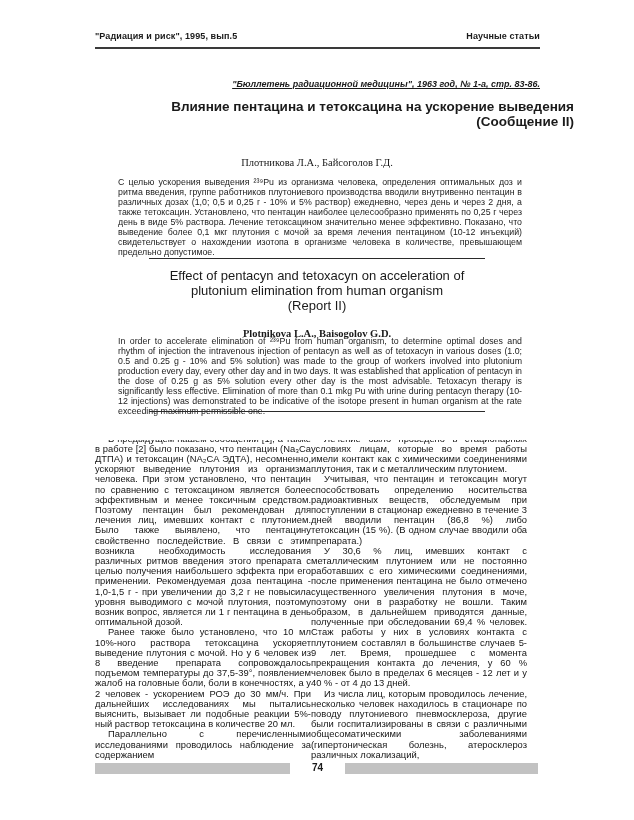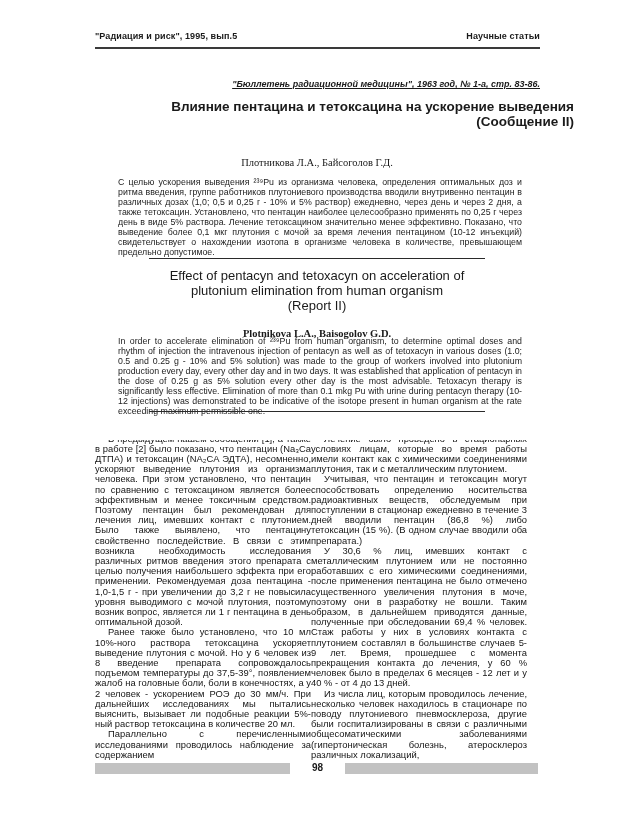--- a/index.html
+++ b/index.html
@@ -88,16 +88,16 @@
     <div class="col">
       <p class="noindent">кальция, калия и белков крови до и после лечения пентацином.</p>
       <p>Лечение было проведено в стационарных условиях лицам, которые во время работы имели контакт как с химическими соединениями плутония, так и с металлическим плутонием.</p>
       <p>Учитывая, что пентацин и тетоксацин могут способствовать определению носительства радиоактивных веществ, обследуемым при поступлении в стационар ежедневно в течение 3 дней вводили пентацин (86,8 %) либо тетоксацин (15 %). (В одном случае вводили оба препарата.)</p>
       <p>У 30,6 % лиц, имевших контакт с металлическим плутонием или не постоянно работавших с его химическими соединениями, после применения пентацина не было отмечено существенного увеличения плутония в моче, поэтому они в разработку не вошли. Таким образом, в дальнейшем приводятся данные, полученные при обследовании 69,4 % человек. Стаж работы у них в условиях контакта с плутонием составлял в большинстве случаев 5-9 лет. Время, прошедшее с момента прекращения контакта до лечения, у 60 % человек было в пределах 6 месяцев - 12 лет и у 40 % - от 4 до 13 дней.</p>
       <p>Из числа лиц, которым проводилось лечение, несколько человек находилось в стационаре по поводу плутониевого пневмосклероза, другие были госпитализированы в связи с различными общесоматическими заболеваниями (гипертоническая болезнь, атеросклероз различных локализаций,</p>
     </div>
   </div>
 
   <div class="footer-bar footer-bar-left"></div>
-  <div class="page-number">98</div>
+  <div class="page-number">74</div>
   <div class="footer-bar footer-bar-right"></div>
 
 </div>
 
 </body></html>

